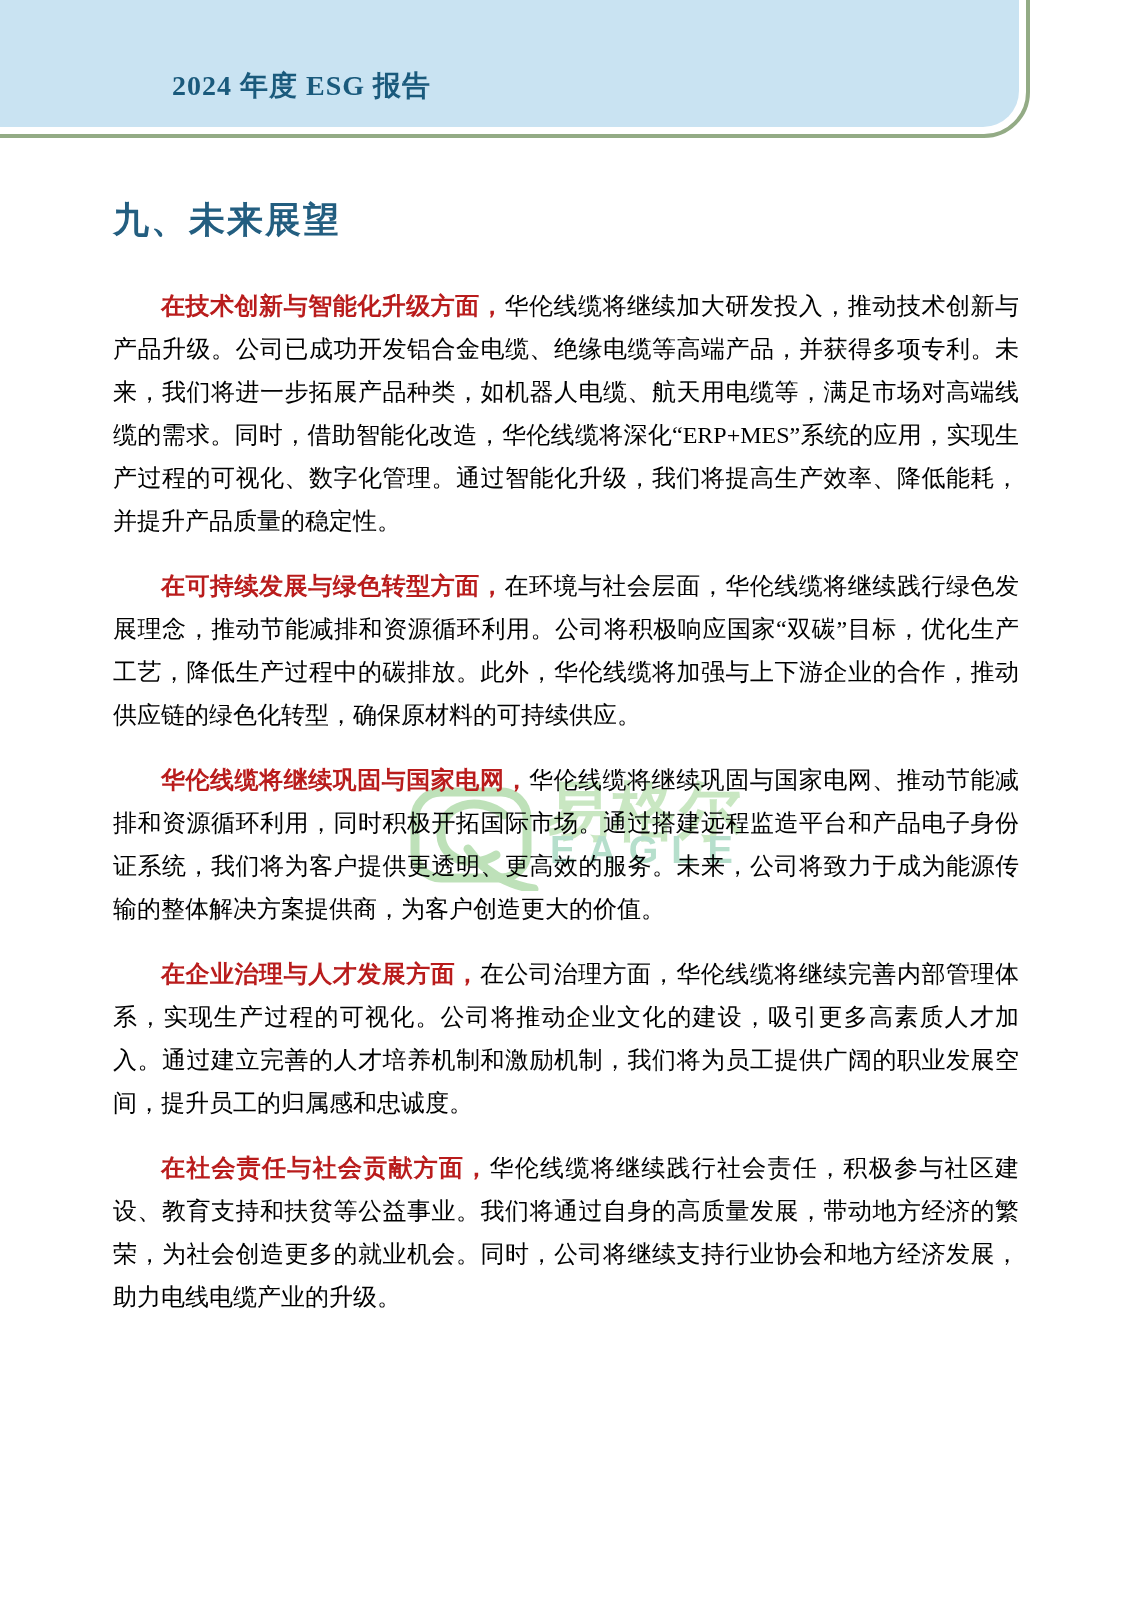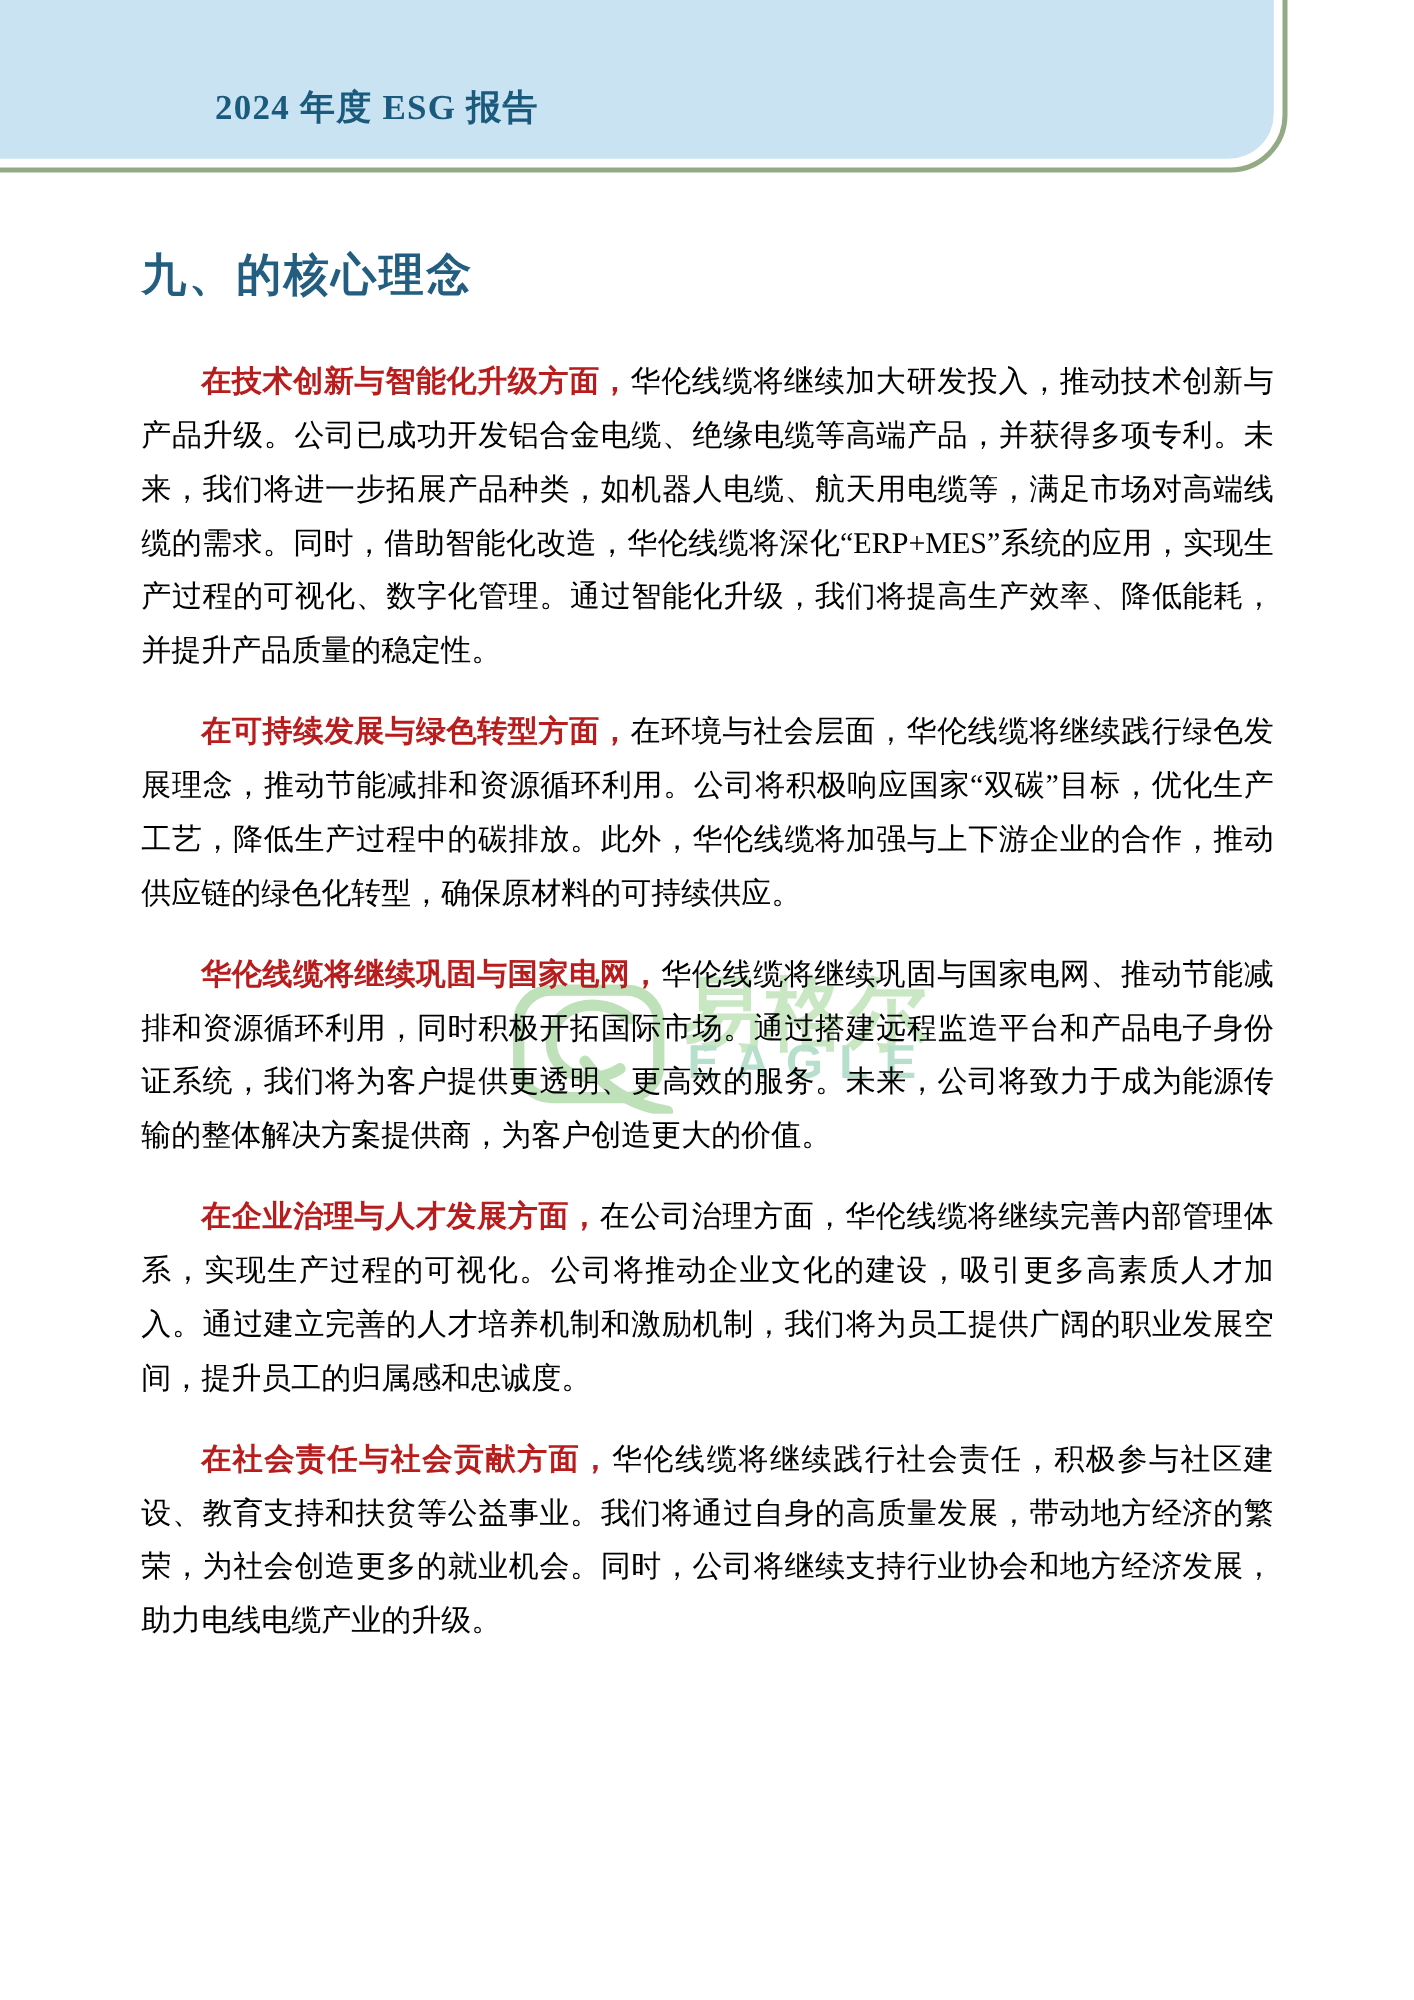--- a/index.html
+++ b/index.html
@@ -133,21 +133,21 @@
     <svg class="wm-logo" width="132" height="104" viewBox="0 0 132 104">
       <rect x="7" y="5" width="112" height="86" rx="26" ry="26" fill="none" stroke="#aedaa8" stroke-width="9"></rect>
       <path d="M 96 28 C 72 8, 32 16, 33 48 C 34 74, 66 82, 88 68" fill="none" stroke="#aedaa8" stroke-width="9" stroke-linecap="round"></path>
       <path d="M 60 62 C 78 88, 102 98, 126 102" fill="none" stroke="#aedaa8" stroke-width="9" stroke-linecap="round"></path>
     </svg>
     <div class="wm-cn">易格尔</div>
     <div class="wm-en">EAGLE</div>
   </div>
 
   <div class="content">
-    <h1 class="section-title">九、的核心理念</h1>
+    <h1 class="section-title">九、未来展望</h1>
 
 
     <p class="para"><span class="lead">在技术创新与智能化升级方面，</span><span>华伦线缆将继续加大研发投入，推动技术创新与产品升级。公司已成功开发铝合金电缆、绝缘电缆等高端产品，并获得多项专利。未来，我们将进一步拓展产品种类，如机器人电缆、航天用电缆等，满足市场对高端线缆的需求。同时，借助智能化改造，华伦线缆将深化“ERP+MES”系统的应用，实现生产过程的可视化、数字化管理。通过智能化升级，我们将提高生产效率、降低能耗，并提升产品质量的稳定性。</span></p>
 
     <p class="para"><span class="lead">在可持续发展与绿色转型方面，</span><span>在环境与社会层面，华伦线缆将继续践行绿色发展理念，推动节能减排和资源循环利用。公司将积极响应国家“双碳”目标，优化生产工艺，降低生产过程中的碳排放。此外，华伦线缆将加强与上下游企业的合作，推动供应链的绿色化转型，确保原材料的可持续供应。</span></p>
 
     <p class="para"><span class="lead">华伦线缆将继续巩固与国家电网，</span><span>华伦线缆将继续巩固与国家电网、推动节能减排和资源循环利用，同时积极开拓国际市场。通过搭建远程监造平台和产品电子身份证系统，我们将为客户提供更透明、更高效的服务。未来，公司将致力于成为能源传输的整体解决方案提供商，为客户创造更大的价值。</span></p>
 
     <p class="para"><span class="lead">在企业治理与人才发展方面，</span><span>在公司治理方面，华伦线缆将继续完善内部管理体系，实现生产过程的可视化。公司将推动企业文化的建设，吸引更多高素质人才加入。通过建立完善的人才培养机制和激励机制，我们将为员工提供广阔的职业发展空间，提升员工的归属感和忠诚度。</span></p>
 

